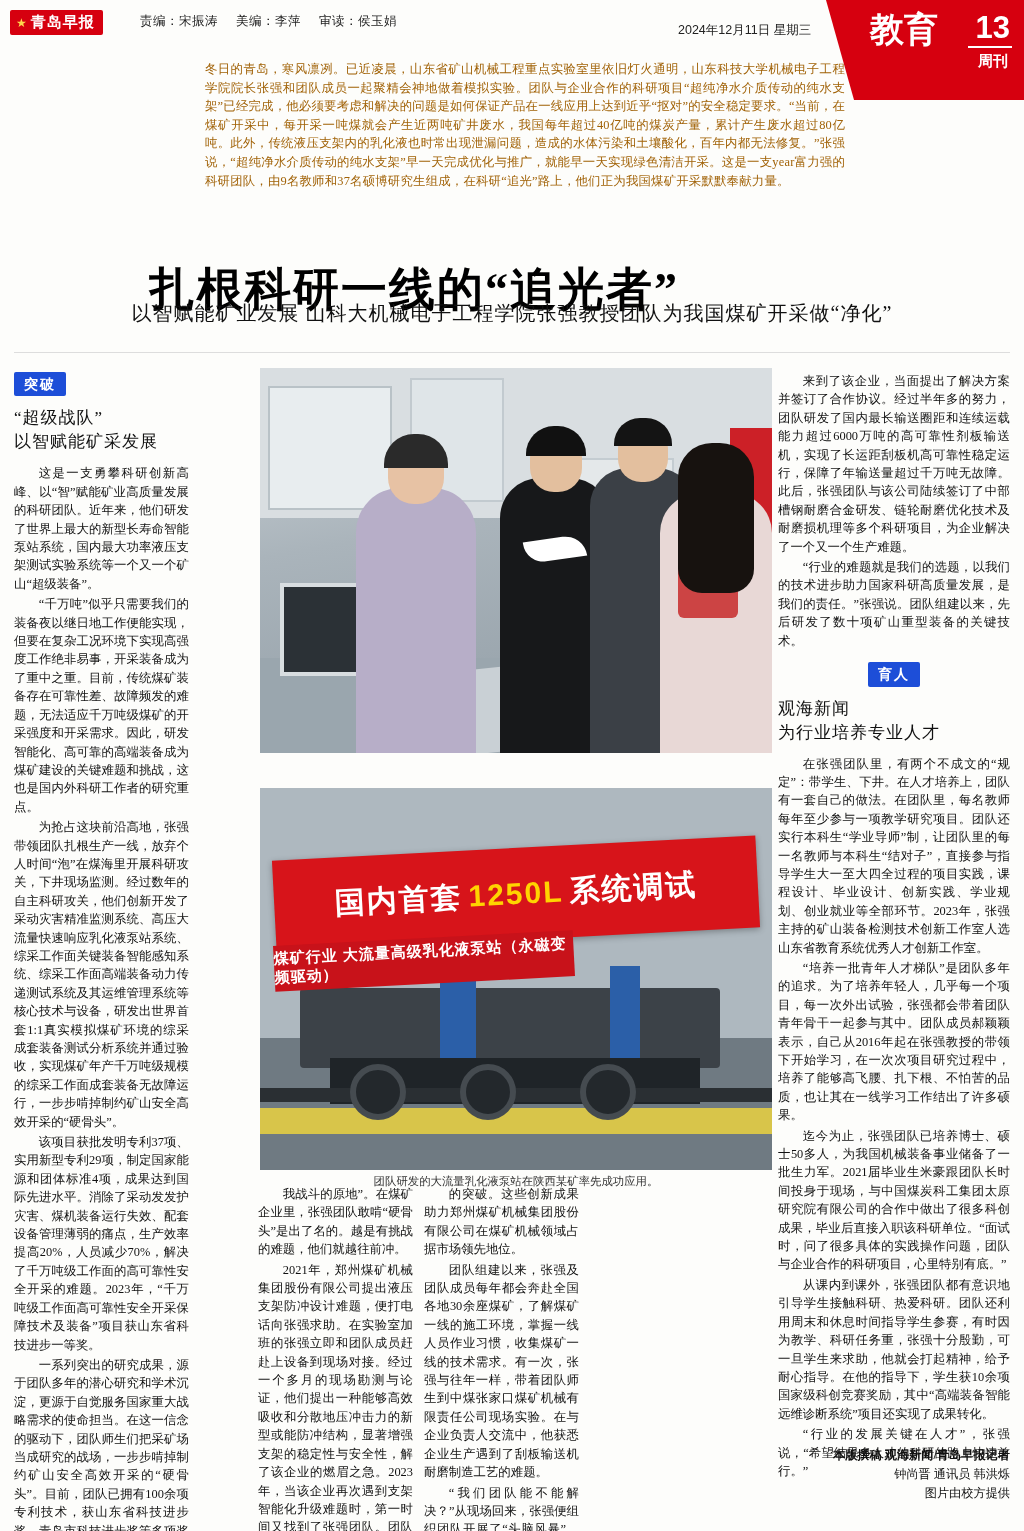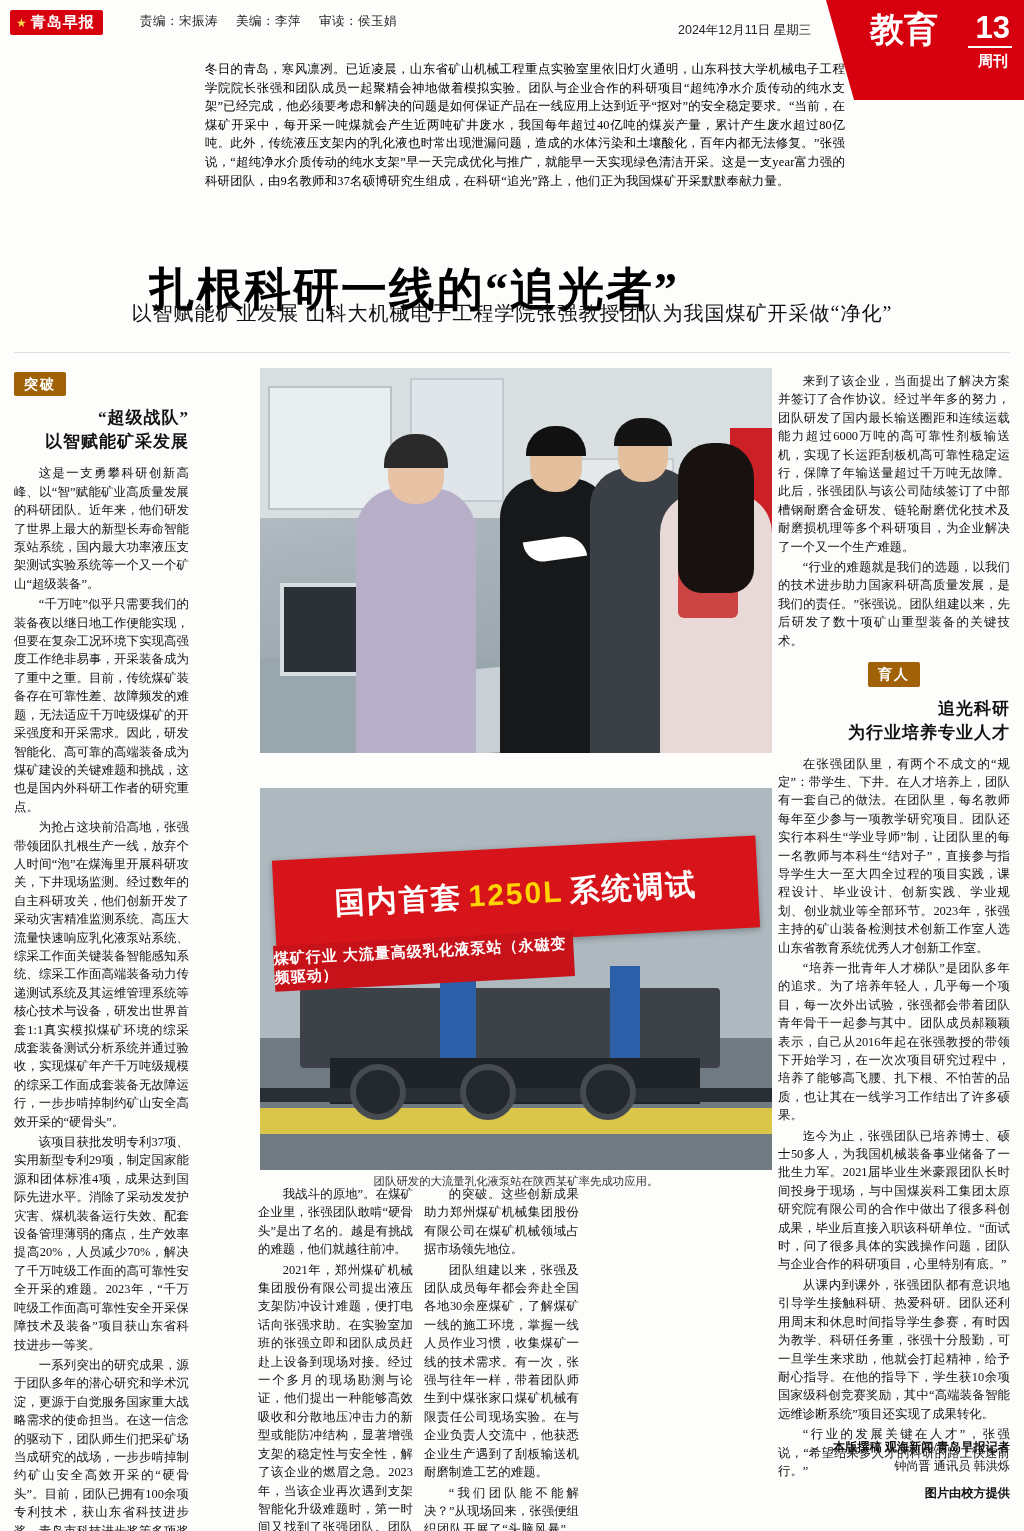--- a/index.html
+++ b/index.html
@@ -65,21 +65,21 @@
     font-size:15px;font-weight:bold;line-height:17px;text-align:right;
   }
   .flag .f-rule{
     position:absolute;right:12px;top:46px;width:44px;height:2px;background:#fff;
   }
 
   
   .lead{
     position:absolute;left:205px;top:60px;width:640px;
     font-size:12.4px;line-height:18.6px;text-align:justify;
-    letter-spacing:.2px;color:#000000;
+    letter-spacing:.2px;color:#a16207;
   }
 
   
   .brand{
     position:absolute;left:14px;top:92px;width:175px;text-align:center;
   }
   .brand .zhq{
     font-family:"Liberation Serif","DejaVu Serif",serif;
     font-size:52px;font-weight:bold;color:#111;letter-spacing:-2px;
     line-height:56px;
@@ -108,28 +108,28 @@
   .col{position:absolute;font-size:12.4px;line-height:18.4px;text-align:justify;color:#111;}
   .col p{margin:0 0 2px 0;text-indent:2em;}
 
   .col-left{left:14px;top:372px;width:175px;}
   .col-mid1{left:258px;top:1185px;width:155px;}
   .col-mid2{left:424px;top:1185px;width:155px;}
   .col-right{left:778px;top:372px;width:232px;}
 
   
   .tag{
-    display:inline-block;background:#a16207;color:#fff;
+    display:inline-block;background:#1d4ed8;color:#fff;
     font-family:"Liberation Sans","DejaVu Sans",sans-serif;
     font-size:14px;font-weight:bold;padding:3px 10px;letter-spacing:2px;
     border-radius:2px;
   }
   .tag-wrap{margin-bottom:10px;}
   .sec-title{
-    text-align:right;font-size:17px;font-weight:bold;line-height:24px;
+    text-align:left;font-size:17px;font-weight:normal;line-height:24px;
     margin:6px 0 10px 0;letter-spacing:1px;
   }
 
   
   .photo1{
     position:absolute;left:260px;top:368px;width:512px;height:385px;
     background:linear-gradient(170deg,#cfd6da 0%,#aab4bb 40%,#8e9aa3 100%);
     overflow:hidden;
   }
   .photo2{
@@ -195,21 +195,21 @@
   .p2-blue{position:absolute;left:180px;top:178px;width:36px;height:120px;background:#2b5fa8;}
   .p2-blue2{position:absolute;left:350px;top:178px;width:30px;height:110px;background:#2b5fa8;}
   .p2-wheel{position:absolute;width:44px;height:44px;border-radius:50%;background:#23282c;border:6px solid #454b50;top:276px;}
 
   
   .sig{
     position:absolute;right:14px;bottom:28px;width:232px;text-align:right;
     font-size:12.2px;line-height:19px;font-weight:bold;color:#111;
   }
   .sig .ln2{font-weight:normal;}
-  .sig .ln3{font-weight:bold;margin-top:8px;}
+  .sig .ln3{font-weight:normal;margin-top:0;}
 </style>
 </head>
 <body>
 
 <div class="page">
 
   <div class="masthead">
     <div class="logo-badge">
       <span class="star">★</span>
       <span>青岛早报</span>
@@ -315,21 +315,21 @@
   </div>
 
   <div class="col col-right">
     <p>来到了该企业，当面提出了解决方案并签订了合作协议。经过半年多的努力，团队研发了国内最长输送圈距和连续运载能力超过6000万吨的高可靠性剂板输送机，实现了长运距刮板机高可靠性稳定运行，保障了年输送量超过千万吨无故障。此后，张强团队与该公司陆续签订了中部槽钢耐磨合金研发、链轮耐磨优化技术及耐磨损机理等多个科研项目，为企业解决了一个又一个生产难题。</p>
     <p>“行业的难题就是我们的选题，以我们的技术进步助力国家科研高质量发展，是我们的责任。”张强说。团队组建以来，先后研发了数十项矿山重型装备的关键技术。</p>
 
     <div class="tag-wrap" style="margin-top:12px;text-align:center;">
       <span class="tag">育人</span>
     </div>
     <div class="sec-title">
-      <div>追光科研</div>
+      <div>观海新闻</div>
       <div>为行业培养专业人才</div>
     </div>
     <p>在张强团队里，有两个不成文的“规定”：带学生、下井。在人才培养上，团队有一套自己的做法。在团队里，每名教师每年至少参与一项教学研究项目。团队还实行本科生“学业导师”制，让团队里的每一名教师与本科生“结对子”，直接参与指导学生大一至大四全过程的项目实践，课程设计、毕业设计、创新实践、学业规划、创业就业等全部环节。2023年，张强主持的矿山装备检测技术创新工作室人选山东省教育系统优秀人才创新工作室。</p>
     <p>“培养一批青年人才梯队”是团队多年的追求。为了培养年轻人，几乎每一个项目，每一次外出试验，张强都会带着团队青年骨干一起参与其中。团队成员郝颖颖表示，自己从2016年起在张强教授的带领下开始学习，在一次次项目研究过程中，培养了能够高飞腰、扎下根、不怕苦的品质，也让其在一线学习工作结出了许多硕果。</p>
     <p>迄今为止，张强团队已培养博士、硕士50多人，为我国机械装备事业储备了一批生力军。2021届毕业生米豪跟团队长时间投身于现场，与中国煤炭科工集团太原研究院有限公司的合作中做出了很多科创成果，毕业后直接入职该科研单位。“面试时，问了很多具体的实践操作问题，团队与企业合作的科研项目，心里特别有底。”</p>
     <p>从课内到课外，张强团队都有意识地引导学生接触科研、热爱科研。团队还利用周末和休息时间指导学生参赛，有时因为教学、科研任务重，张强十分殷勤，可一旦学生来求助，他就会打起精神，给予耐心指导。在他的指导下，学生获10余项国家级科创竞赛奖励，其中“高端装备智能远维诊断系统”项目还实现了成果转化。</p>
     <p>“行业的发展关键在人才”，张强说，“希望结果多人才的科研的路上快速前行。”</p>
   </div>
 
   <div class="sig">

